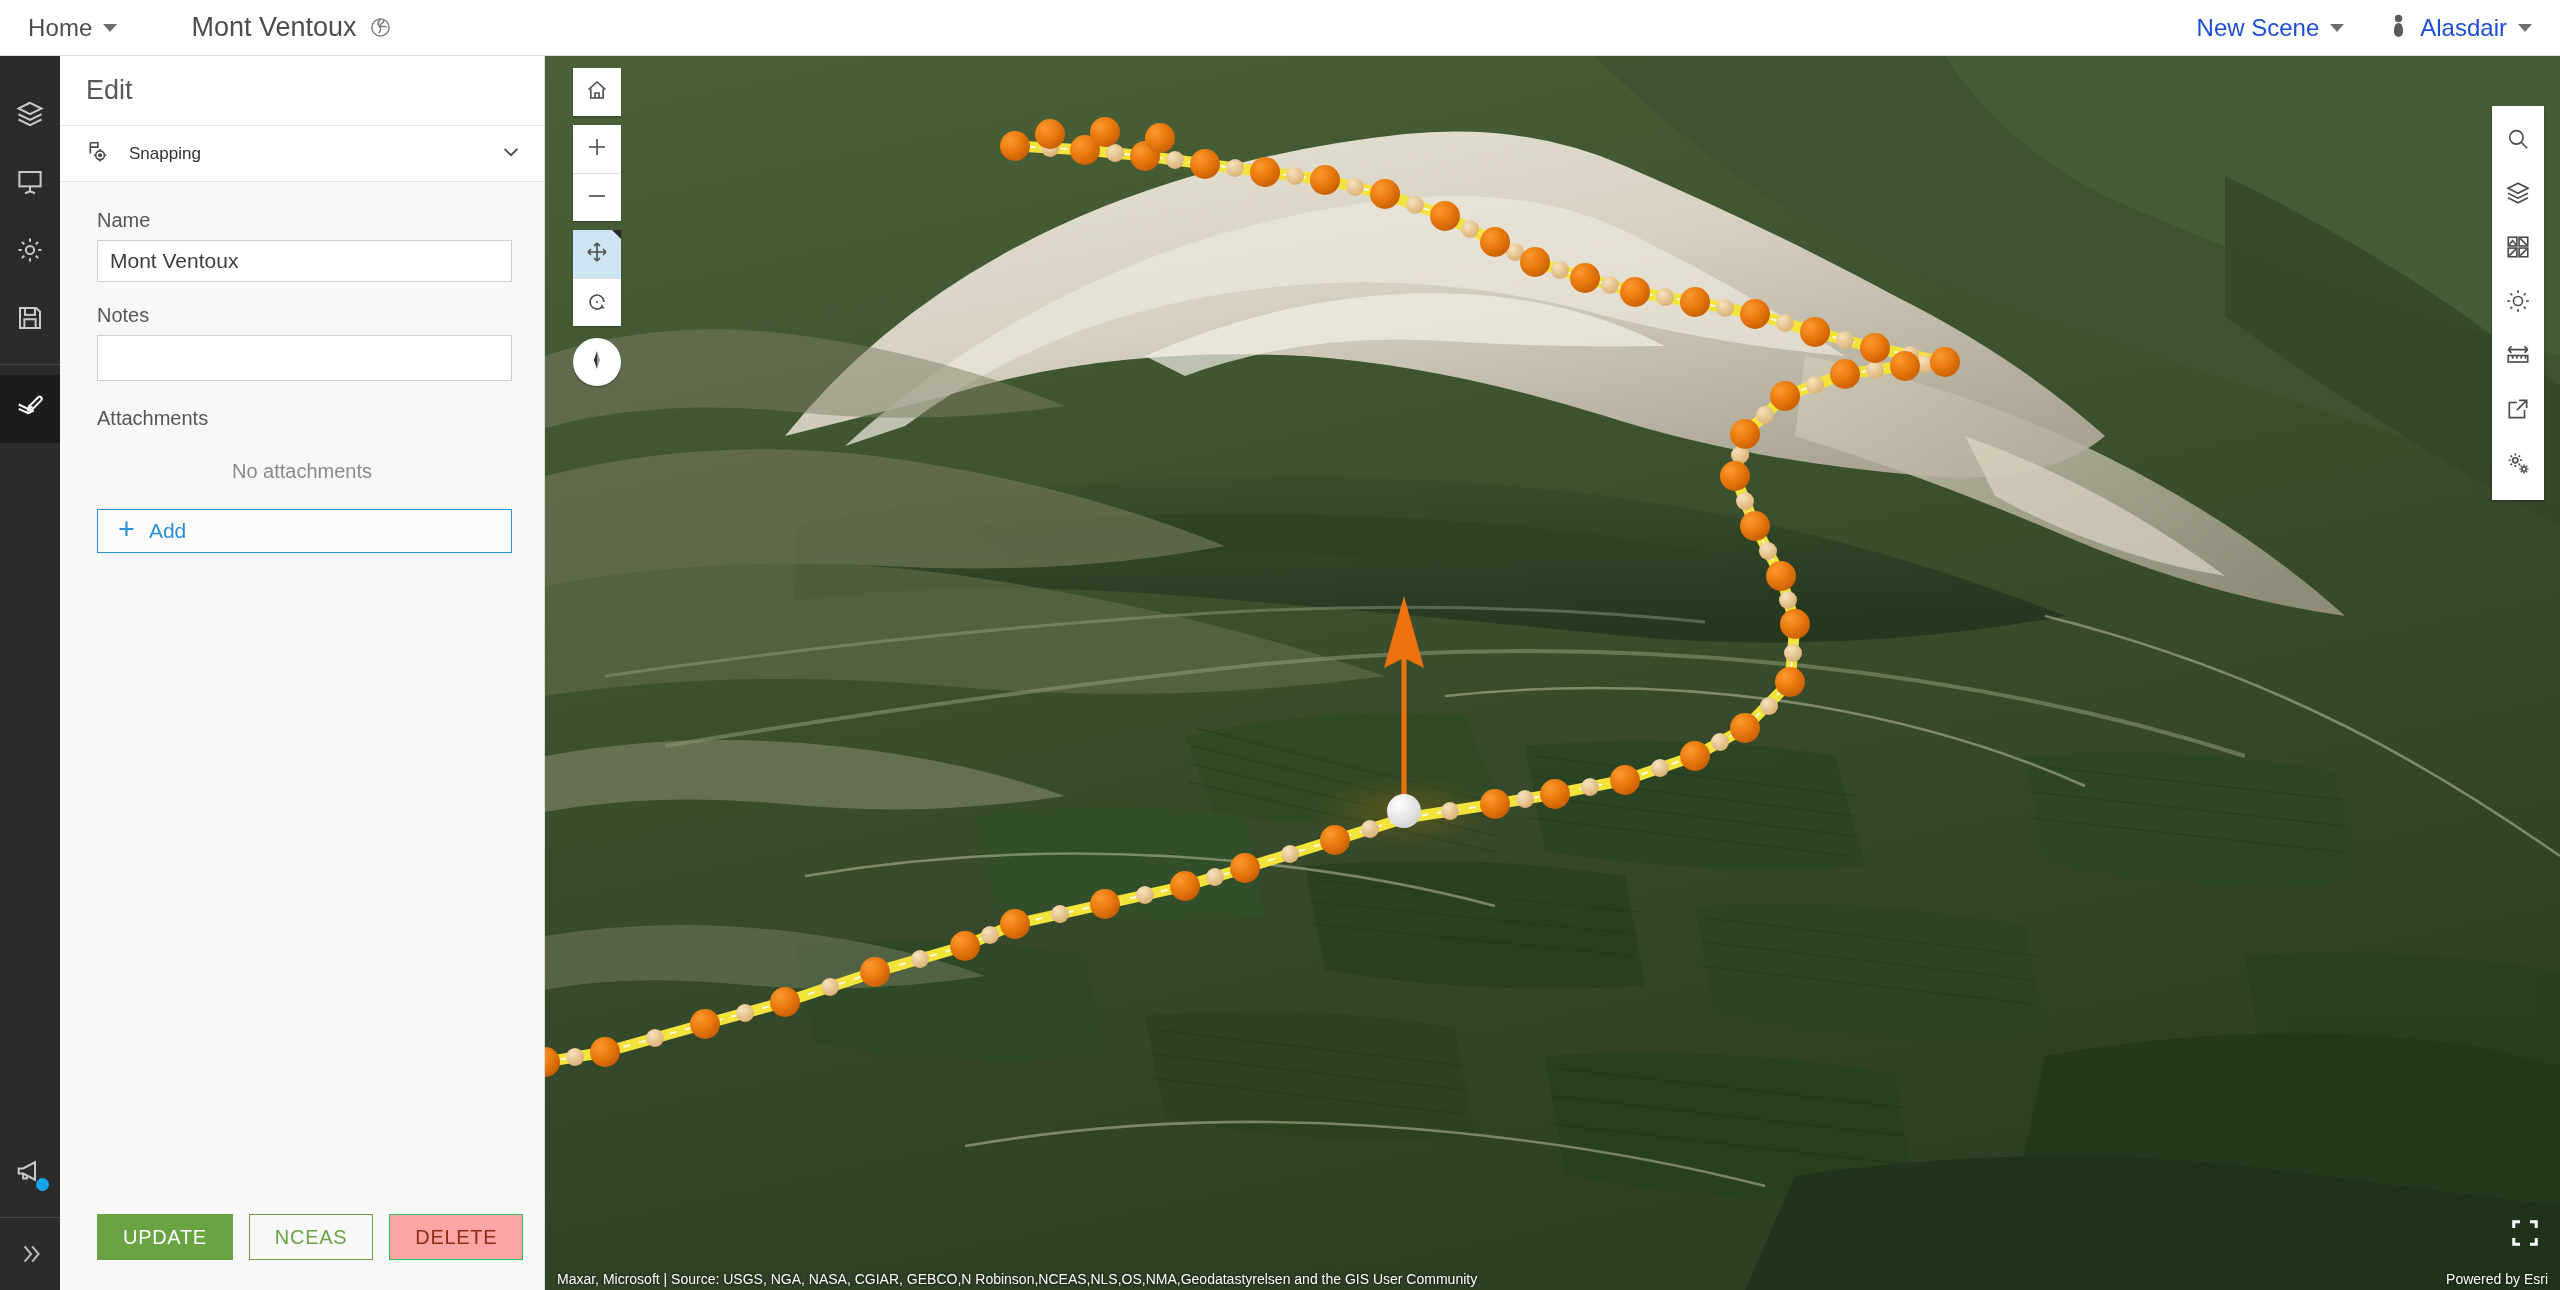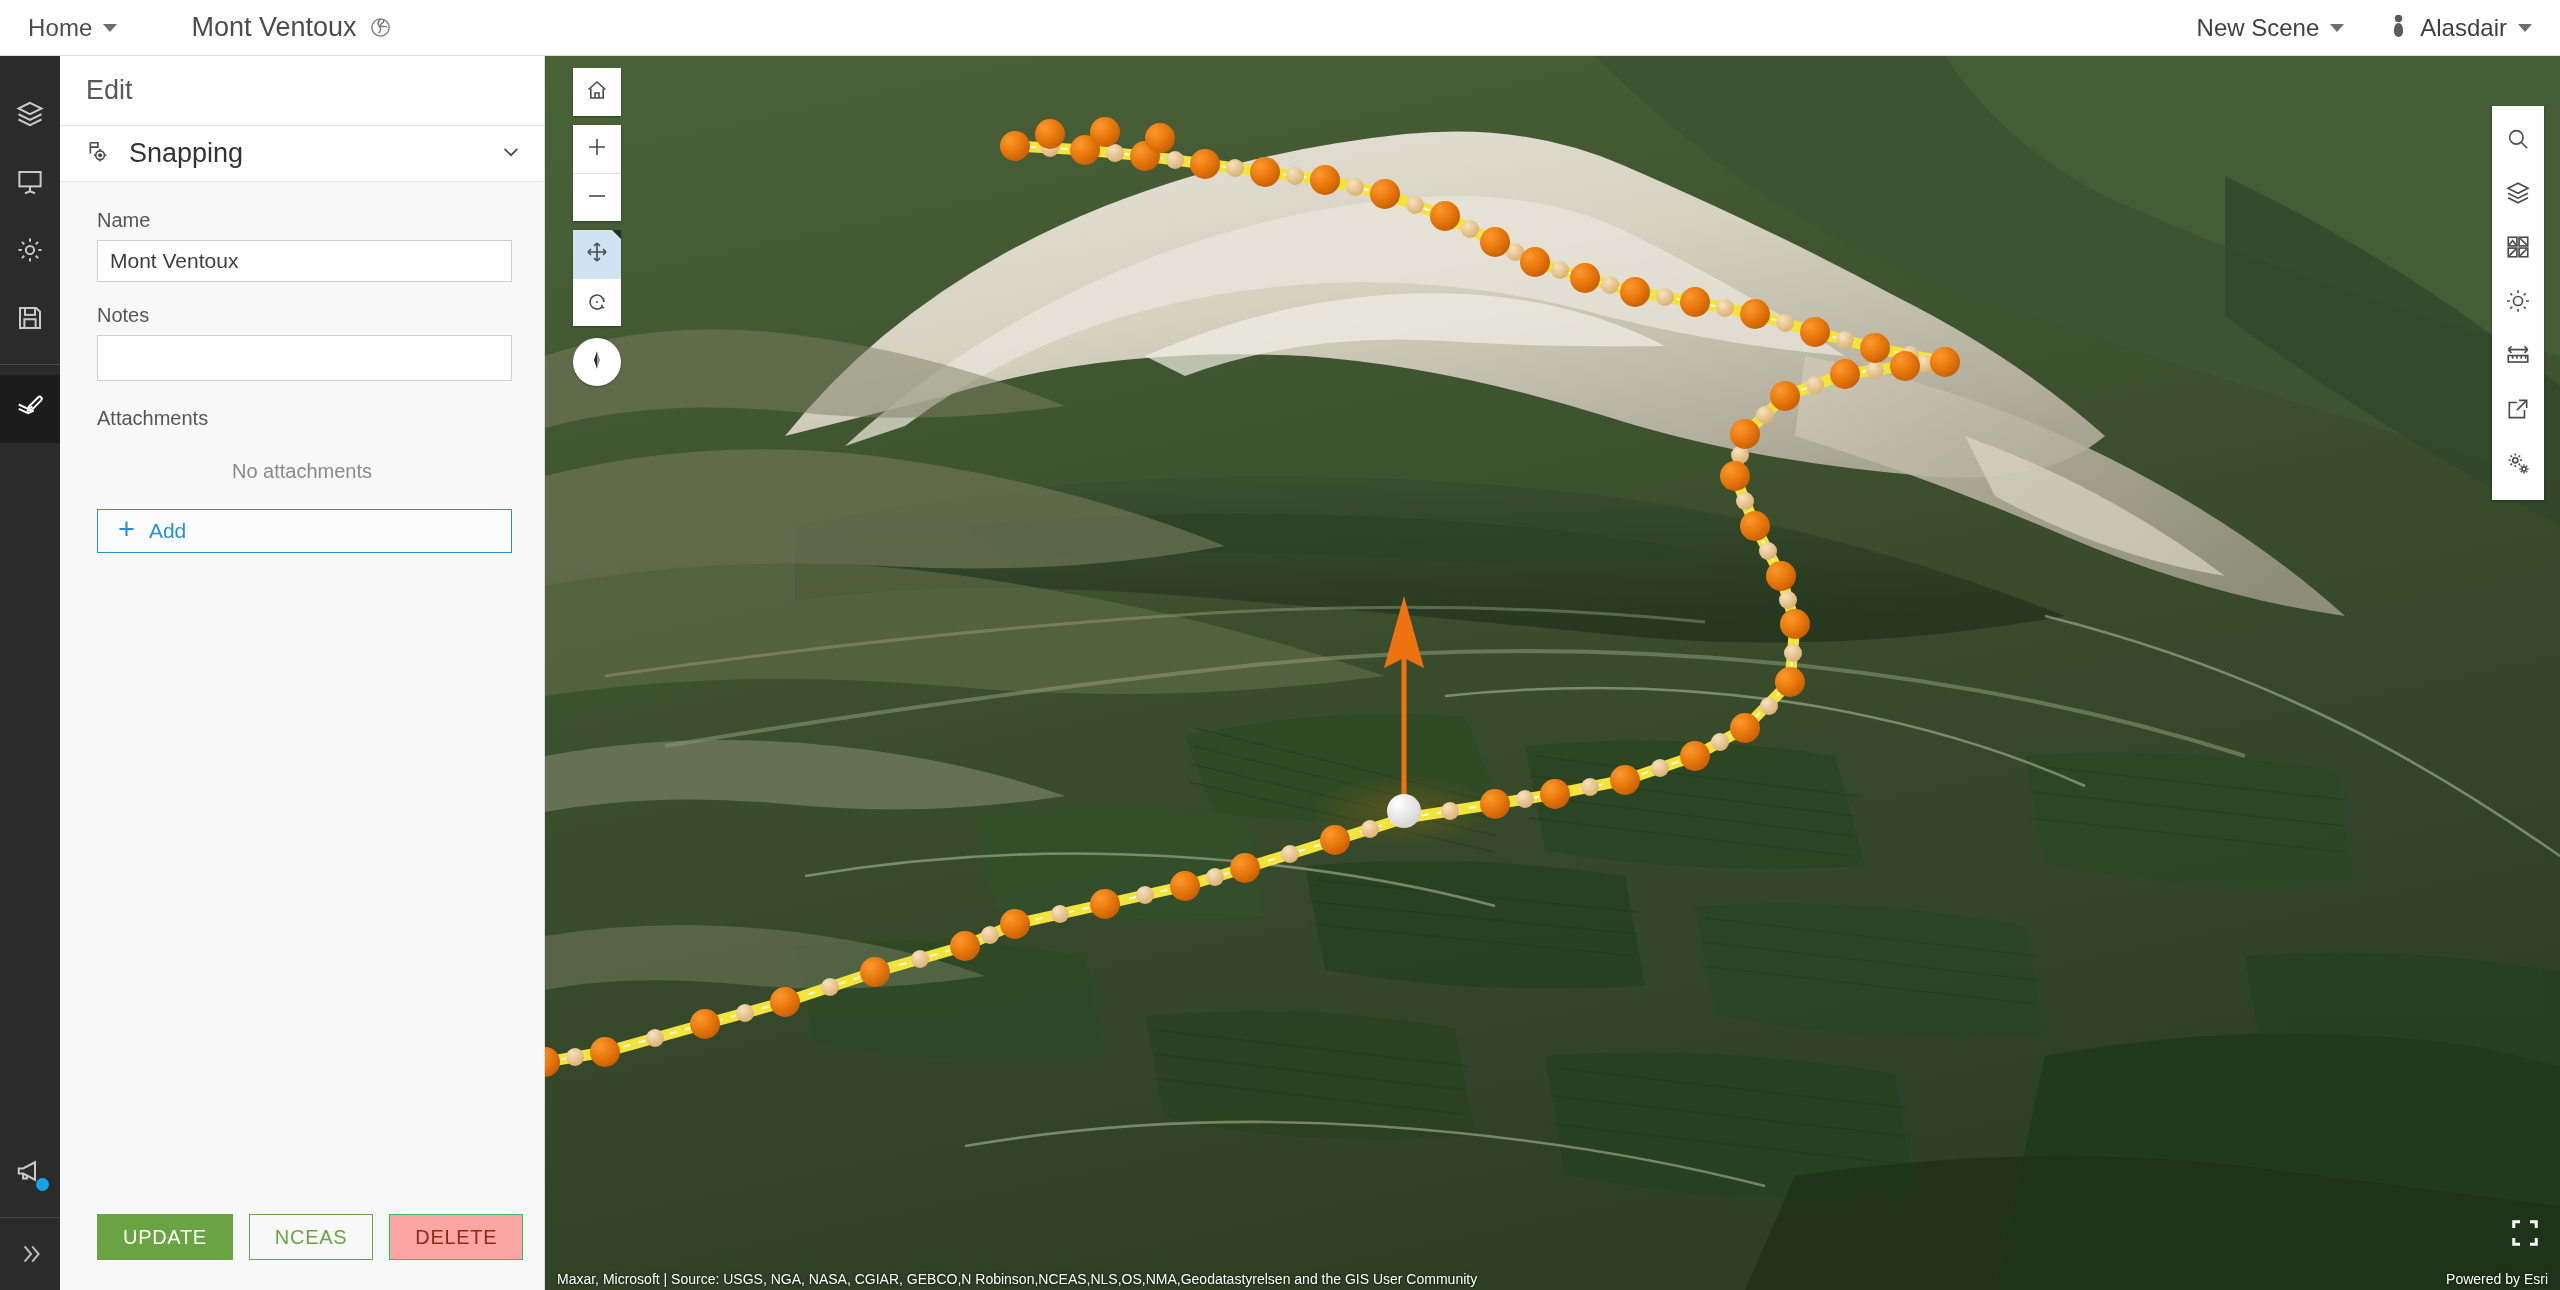--- a/index.html
+++ b/index.html
@@ -22,21 +22,21 @@
   .hdr-home { display: flex; align-items: center; gap: 11px; cursor: pointer; }
   .hdr-home .txt { font-size: 24px; color: #4c4c4c; font-weight: 400; letter-spacing: .1px; }
   .caret { width: 0; height: 0; border-left: 7px solid transparent; border-right: 7px solid transparent;
            border-top: 8px solid #6e6e6e; }
   .hdr-title-wrap { display: flex; align-items: center; gap: 12px; margin-left: 62px; }
   .hdr-title { font-size: 27px; color: #4c4c4c; font-weight: 400; }
   .globe-ico { width: 23px; height: 23px; display: block; }
   .hdr-spacer { flex: 1; }
   .hdr-right { display: flex; align-items: center; gap: 44px; }
   .hdr-item { display: flex; align-items: center; gap: 11px; cursor: pointer; }
-  .hdr-item .txt { font-size: 24px; color: #404040; }
+  .hdr-item .txt { font-size: 24px; color: #1d4ed8; }
   .user-ico { width: 21px; height: 25px; }
 
   
   .body { flex: 1; display: flex; position: relative; min-height: 0; }
 
   
   .rail {
     width: 60px; min-width: 60px; background: #2b2b2b;
     display: flex; flex-direction: column; align-items: center;
     position: relative; z-index: 30;
@@ -67,21 +67,21 @@
   .panel-head {
     height: 70px; min-height: 70px; background: #ffffff; border-bottom: 1px solid #e4e4e4;
     display: flex; align-items: center; padding-left: 26px;
   }
   .panel-head .ttl { font-size: 27px; color: #595959; font-weight: 400; }
   .panel-row {
     height: 56px; min-height: 56px; background: #ffffff; border-bottom: 1px solid #e4e4e4;
     display: flex; align-items: center; padding: 0 22px 0 26px; cursor: pointer;
   }
   .panel-row .snap-ico { width: 26px; height: 26px; margin-right: 17px; }
-  .panel-row .lbl { font-size: 27px; color: #323232; }
+  .panel-row .lbl { font-size: 17px; color: #323232; }
   .panel-row .chev { margin-left: auto; }
   .panel-row .chev svg { width: 22px; height: 22px; stroke: #4c4c4c; stroke-width: 2; fill: none; }
 
   .panel-body { flex: 1; padding: 27px 37px 0 37px; overflow: hidden; }
   .field-label { font-size: 20px; color: #555; margin-bottom: 8px; }
   .field-input {
     width: 415px; height: 42px; background: #fff; border: 1px solid #cfcfcf;
     font-size: 21px; color: #3d3d3d; padding: 0 12px; font-family: "Liberation Sans", sans-serif;
     display: block; outline: none; border-radius: 0;
   }

